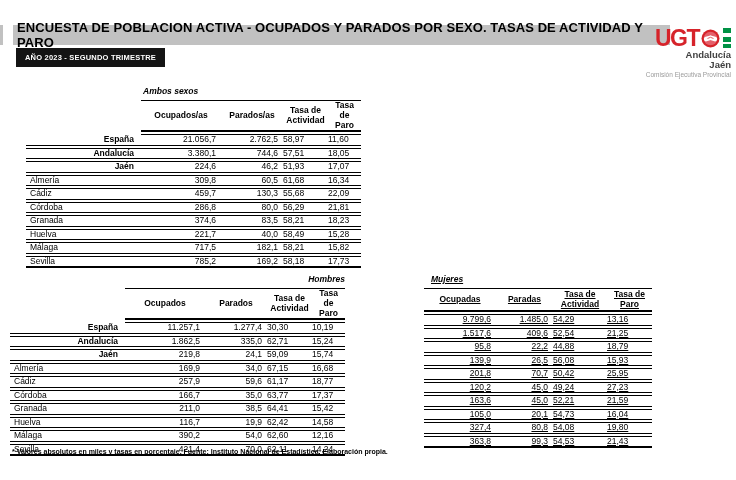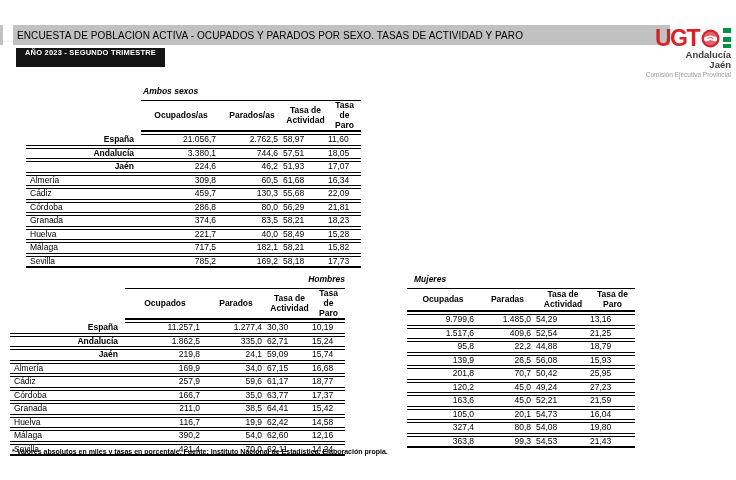--- a/index.html
+++ b/index.html
@@ -3,23 +3,23 @@
 <meta charset="utf-8">
 <style>
   * { margin: 0; padding: 0; box-sizing: border-box; }
   html, body { width: 736px; height: 480px; background: #fff; overflow: hidden; }
   body { font-family: "Liberation Sans", sans-serif; color: #000; position: relative; }
 
   
   .edge-sliver { position: absolute; left: 0; top: 25px; width: 3px; height: 20px; background: #c1c1c1; }
   .gray-bar { position: absolute; left: 13px; top: 25px; width: 657px; height: 20px; background: #c1c1c1;
               display: flex; align-items: center; padding-left: 4px; }
-  .gray-bar span { font-size: 10px; font-weight: 400; letter-spacing: 0.1px; }
+  .gray-bar span { font-size: 13px; font-weight: 700; letter-spacing: 0.1px; }
   .period-box { position: absolute; left: 16px; top: 48px; height: 19px; background: #141414;
-                display: inline-flex; align-items: flex-start; padding: 0 9px; }
+                display: inline-flex; align-items: center; padding: 0 9px; }
   .period-box span { color: #fff; font-size: 7.5px; font-weight: 700; letter-spacing: 0.2px; }
 
   
   .logo { position: absolute; top: 26px; right: 5px; width: 120px; display: flex; flex-direction: column; align-items: flex-end; }
   .logo-row { display: flex; align-items: center; gap: 2px; height: 24px; }
   .brand { font-size: 23px; font-weight: 800; color: #d6232a; letter-spacing: -1.5px; line-height: 20px; }
   .circ { display: inline-flex; }
   .flag { display: inline-flex; flex-direction: column; align-items: center; width: 8px; margin-left: 1px; }
   .flag .bar { width: 8px; height: 14px; display: flex; flex-direction: column; }
   .flag .bar i { display: block; width: 100%; }
@@ -270,21 +270,21 @@
           <td class="lbl prov">Sevilla</td>
           <td class="v c0">421,4</td>
           <td class="v c1">70,0</td>
           <td class="v c2">62,11</td>
           <td class="v c3">14,24</td>
         </tr>
       </tbody>
   </table>
 </div>
 
-<div class="tblwrap" style="left:407px; top:274px; width:228px;">
+<div class="tblwrap" style="left:424px; top:274px; width:228px;text-decoration:underline;">
   <div class="tbl-title" style="margin-left:7px;">Mujeres</div>
   <table class="tbl" style="width:228px;">
     <colgroup>
         <col style="width:72px">
         <col style="width:57px">
         <col style="width:54px">
         <col style="width:45px">
       </colgroup>
     <thead>
       <tr>

